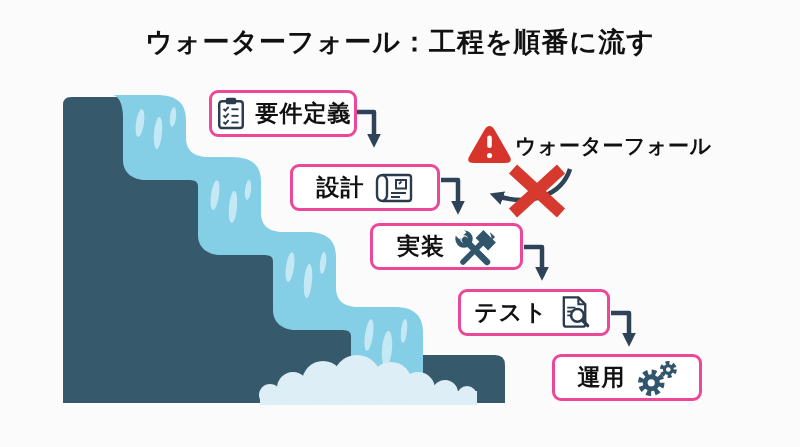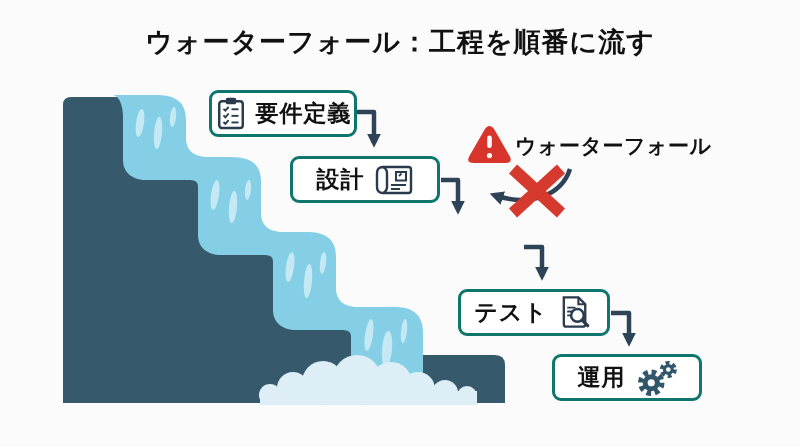--- a/index.html
+++ b/index.html
@@ -18,27 +18,27 @@
     text-align:center;font-size:17px;font-weight:700;letter-spacing:0.5px;
   }
   .warning-label{
     position:absolute;left:515px;top:132px;
     font-size:21px;font-weight:700;letter-spacing:0.5px;white-space:nowrap;
   }
   .waterfall{position:absolute;left:55px;top:93px;}
   .overlay{position:absolute;left:0;top:0;pointer-events:none;}
   .box{
     position:absolute;box-sizing:border-box;
-    background:#ffffff;border:3px solid #0f766e;border-radius:9px;
+    background:#ffffff;border:3px solid #ec4899;border-radius:9px;
     display:flex;align-items:center;justify-content:center;gap:9px;
     font-size:23px;font-weight:700;letter-spacing:1px;white-space:nowrap;
   }
   .box svg{flex:none;display:block;}
   .box-req {left:209px;top:90px;width:148px;height:47px;}
-  .box-des {left:290px;top:156px;width:150px;height:47px;}
+  .box-des {left:290px;top:164px;width:150px;height:47px;}
   .box-imp {left:370px;top:223px;width:153px;height:47px;}
   .box-test{left:458px;top:289px;width:152px;height:47px;}
   .box-ops {left:552px;top:354px;width:150px;height:47px;}
 </style>
 </head>
 <body>
 
 <div class="canvas">
 
   <div class="title">ウォーターフォール：工程を順番に流す</div>
@@ -127,20 +127,31 @@
     <span>設計</span>
     <svg width="40" height="34" viewBox="0 0 40 34">
       <path d="M9,4 H34.5 Q37,4 37,6.5 V27.5 Q37,30 34.5,30 H9" fill="#fff" stroke="#2a3b4d" stroke-width="2.4"></path>
       <path d="M9,30 Q3,30 3,24 V10 Q3,4 9,4 Q13,6 13,10 V24 Q13,28 9,30 Z" fill="#fff" stroke="#2a3b4d" stroke-width="2.4"></path>
       <rect x="22" y="9" width="10" height="8.5" fill="none" stroke="#2a3b4d" stroke-width="2"></rect>
       <path d="M25,13 l2.5,-2.5" stroke="#2a3b4d" stroke-width="1.8" fill="none"></path>
       <path d="M17,22 H32 M17,26 H26" stroke="#2a3b4d" stroke-width="2" fill="none"></path>
     </svg>
   </div>
 
+  <div class="box box-imp">
+    <span>実装</span>
+    <svg width="42" height="38" viewBox="0 0 42 38">
+      <path d="M11,12 L33,34" stroke="#31566b" stroke-width="6.5" stroke-linecap="round" fill="none"></path>
+      <circle cx="10" cy="11" r="6.2" fill="none" stroke="#31566b" stroke-width="5"></circle>
+      <rect x="1" y="1" width="10" height="8" fill="#fbfbfb" transform="rotate(-45 6 5)"></rect>
+      <path d="M31,12 L9,34" stroke="#31566b" stroke-width="5.5" stroke-linecap="round" fill="none"></path>
+      <path d="M25.5,6 L38,18.5" stroke="#31566b" stroke-width="11" stroke-linecap="butt" fill="none"></path>
+      <path d="M36,4 l5,5 -3,3 z" fill="#31566b"></path>
+    </svg>
+  </div>
 
   <div class="box box-test">
     <span>テスト</span>
     <svg width="37" height="37" viewBox="0 0 38 38">
       <path d="M7,3.5 H22 L29,10.5 V31 Q29,33.5 26.5,33.5 H9.5 Q7,33.5 7,31 Z" fill="#fff" stroke="#2a3b4d" stroke-width="2.4"></path>
       <path d="M22,3.5 V10.5 H29" fill="none" stroke="#2a3b4d" stroke-width="2.2"></path>
       <path d="M10.5,14 H19 M10.5,18 H17 M10.5,22 H16" stroke="#2a3b4d" stroke-width="1.9" fill="none"></path>
       <circle cx="21" cy="22" r="6.5" fill="#fff" stroke="#2a3b4d" stroke-width="2.6"></circle>
       <path d="M26,27 L31.5,32.5" stroke="#2a3b4d" stroke-width="3.4" stroke-linecap="round"></path>
     </svg>

